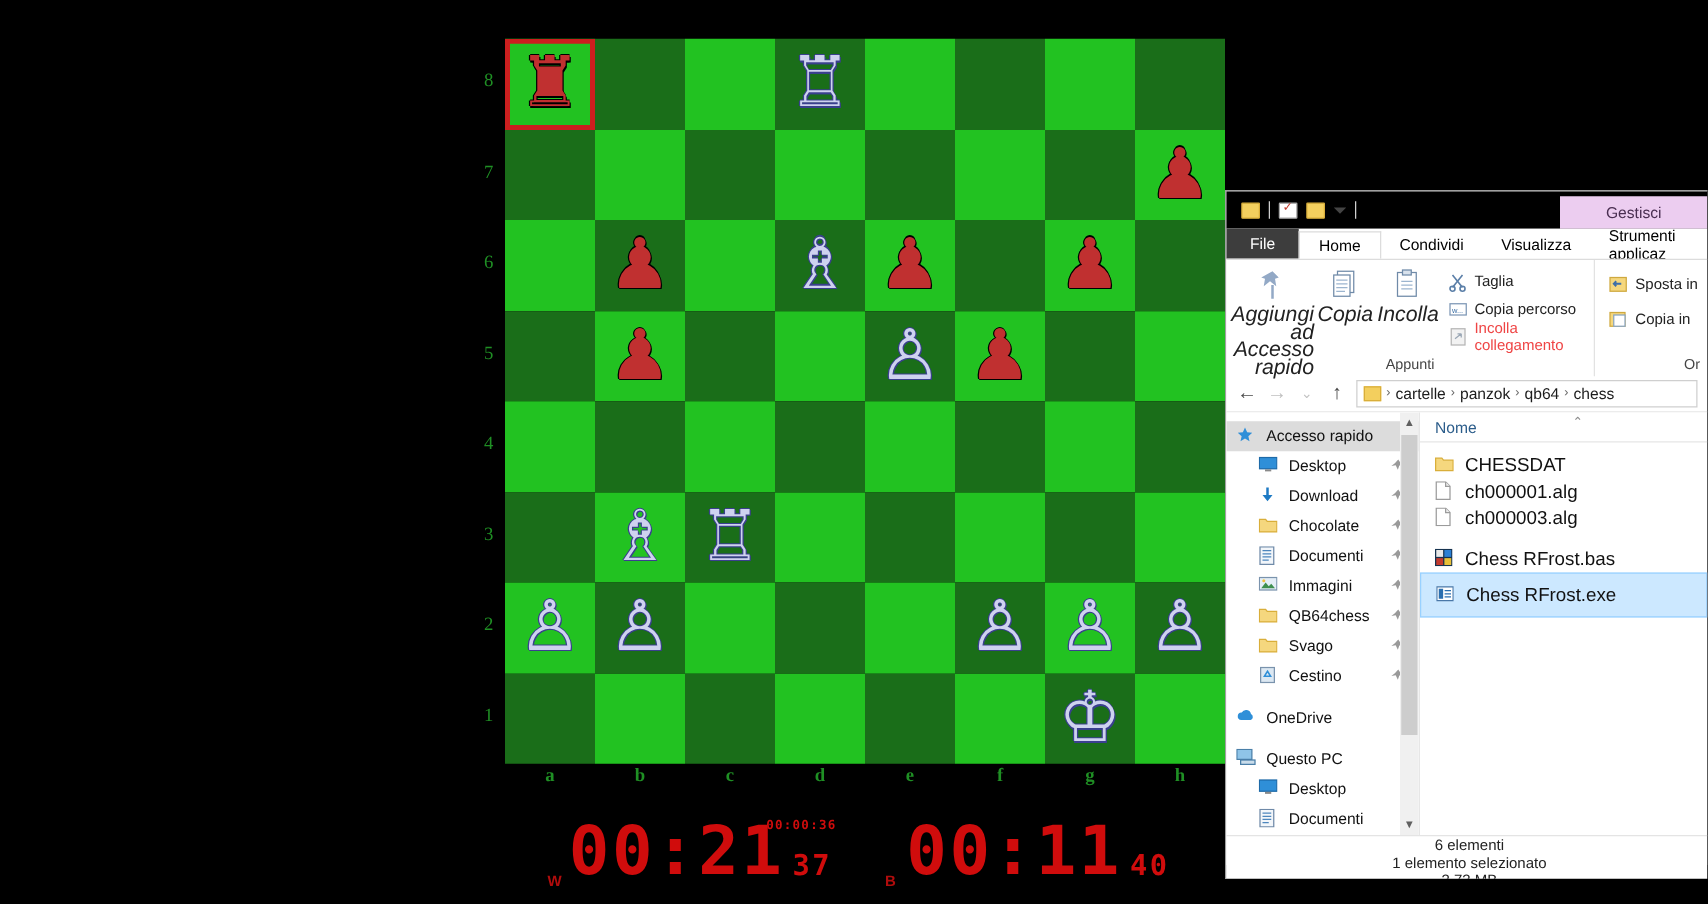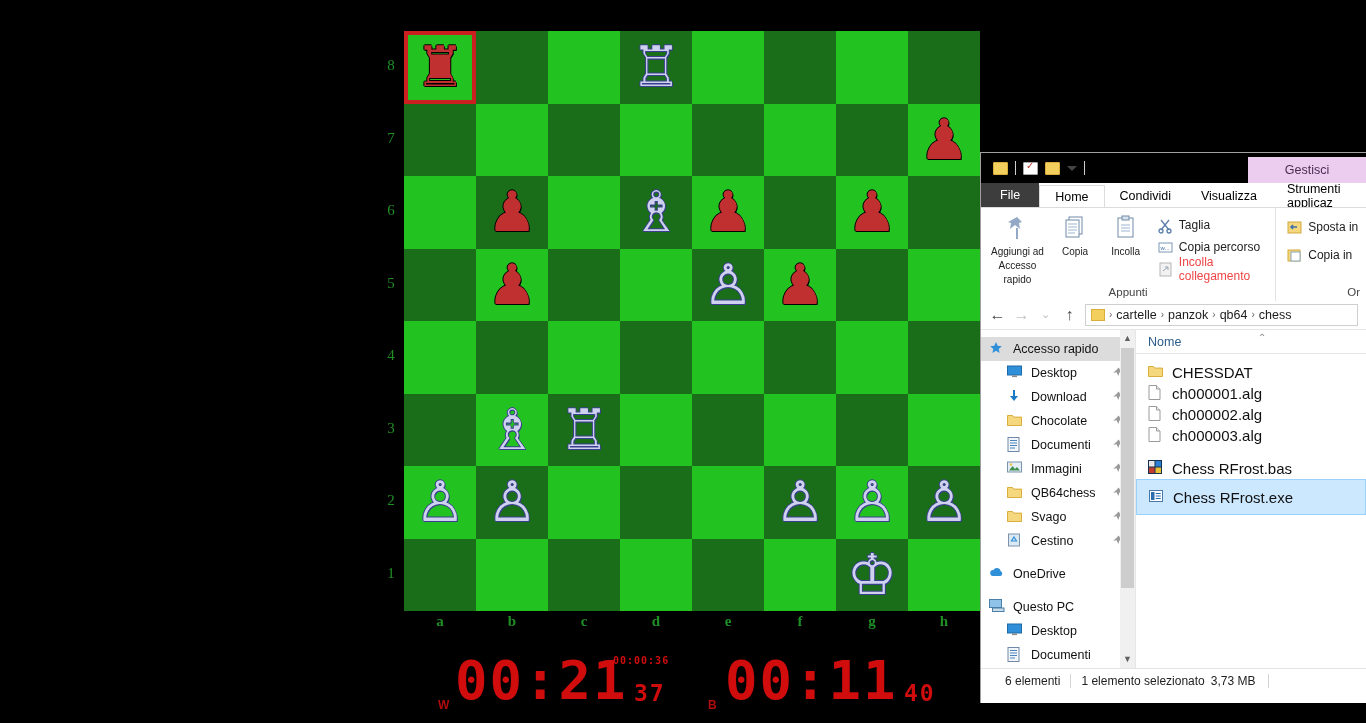--- a/index.html
+++ b/index.html
@@ -79,21 +79,21 @@
   }
   #tabrow { height:24px; display:flex; align-items:flex-end; background:#fff; position:relative; }
   .tab { height:22px; padding:0 15px; display:flex; align-items:center; font-size:12.5px; color:#000; }
   .tab.file { background:#3d3d3d; color:#fff; height:24px; padding:0 19px; }
   .tab.active { background:#fff; border:1px solid #dcdcdc; border-bottom:none; }
   .tab.mgr { color:#000; }
   #ribbon { height:93px; background:#fff; border-top:1px solid #dcdcdc; position:relative; display:flex; }
   .rgroup { position:relative; height:93px; border-right:1px solid #e2e2e2; }
   .rgroup-label { position:absolute; bottom:3px; width:100%; text-align:center; color:#444; font-size:11.5px; }
   .bigbtn { display:flex; flex-direction:column; align-items:center; padding-top:6px; width:72px; }
-  .bigbtn .lbl { font-size:10px; color:#222; text-align:center; line-height:14px; margin-top:3px; }
+  .bigbtn .lbl { font-size:17px; color:#222; text-align:right; line-height:14px; margin-top:3px;font-style:italic; }
   .smallrow { display:flex; align-items:center; gap:5px; height:22px; font-size:12px; color:#222; }
   .smallrow.dim { color:#ef4444;justify-content:space-between; }
   .ico { width:17px; height:17px; display:inline-block; position:relative; flex:0 0 17px; }
 
   #addrbar { height:30px; display:flex; align-items:center; gap:7px; padding:0 8px; background:#fff; border-bottom:1px solid #e6e6e6;}
   .navbtn { color:#4b4b4b; font-size:16px; width:17px; text-align:center; }
   .navbtn.dim { color:#c0c0c0; }
   #crumbbox { flex:1; height:22px; border:1px solid #cfcfcf; display:flex; align-items:center; padding:0 5px; gap:4px; font-size:12.5px; color:#1c1c1c; background:#fff;}
   .crumbsep { color:#666; font-size:10px; }
 
@@ -106,21 +106,21 @@
   #navscroll { position:absolute; right:0; top:0; width:15px; height:338px; background:#f0f0f0; }
   #navthumb { position:absolute; top:18px; left:1px; width:13px; height:240px; background:#cdcdcd; }
   .sb-arrow { position:absolute; left:0; width:15px; height:17px; text-align:center; font-size:9px; color:#606060; line-height:17px; }
 
   #filepane { flex:1; position:relative; }
   #colhdr { height:24px; border-bottom:1px solid #e6e6e6; display:flex; align-items:center; font-size:12.5px; color:#2b5c8a; padding-left:12px; position:relative;}
   .sortcaret { position:absolute; left:122px; top:2px; color:#8a8a8a; font-size:10px; }
   .filerow { height:21px; display:flex; align-items:center; gap:7px; padding-left:12px; font-size:15px; color:#111; }
   .filerow.sel { background:#cce8ff; border:1px solid #99d1ff; height:36px; }
 
-  #statusbar { height:24px; border-top:1px solid #e4e4e4; display:flex; align-items:center; gap:0; font-size:12px; color:#222; padding-left:24px; background:#fff;}
+  #statusbar { height:24px; border-top:1px solid #e4e4e4; display:flex; align-items:center; gap:0; font-size:12px; color:#222; padding-left:4px; background:#fff;flex-direction:column;}
   #statusbar .sep { width:1px; height:14px; background:#d5d5d5; margin:0 10px; }
   #statusbar .sep2 { width:1px; height:14px; background:#d5d5d5; margin-left:12px; }
 </style>
 </head>
 <body>
 
 <div id="root">
 
   <div id="annotation"><span>AI doesn't recognize that it has</span>
 <span>loosen the King and the match</span></div>
@@ -535,27 +535,20 @@
                   <path d="M1 0.5 h7.5 l3.5 3.5 v10.5 h-11z" fill="#fff" stroke="#9b9b9b"></path>
                   <path d="M8.5 0.5 v3.5 h3.5" fill="#eee" stroke="#9b9b9b"></path>
                 </svg></span>
               <span>ch000001.alg</span>
             </div>
             <div class="filerow" style="margin-top: 0px;">
               <span class="ico"><svg width="13" height="15" viewBox="0 0 13 15">
                   <path d="M1 0.5 h7.5 l3.5 3.5 v10.5 h-11z" fill="#fff" stroke="#9b9b9b"></path>
                   <path d="M8.5 0.5 v3.5 h3.5" fill="#eee" stroke="#9b9b9b"></path>
                 </svg></span>
-              <span>ch000002.alg</span>
-            </div>
-            <div class="filerow" style="margin-top: 0px;">
-              <span class="ico"><svg width="13" height="15" viewBox="0 0 13 15">
-                  <path d="M1 0.5 h7.5 l3.5 3.5 v10.5 h-11z" fill="#fff" stroke="#9b9b9b"></path>
-                  <path d="M8.5 0.5 v3.5 h3.5" fill="#eee" stroke="#9b9b9b"></path>
-                </svg></span>
               <span>ch000003.alg</span>
             </div>
             <div class="filerow" style="margin-top: 12px;">
               <span class="ico"><svg width="14" height="14" viewBox="0 0 14 14">
                   <rect width="14" height="14" fill="#16324f"></rect>
                   <rect x="1" y="1" width="5.5" height="5.5" fill="#e8e8e8"></rect>
                   <rect x="7.5" y="1" width="5.5" height="5.5" fill="#2b7fd4"></rect>
                   <rect x="1" y="7.5" width="5.5" height="5.5" fill="#c43a2e"></rect>
                   <rect x="7.5" y="7.5" width="5.5" height="5.5" fill="#e8c038"></rect>
                 </svg></span>

